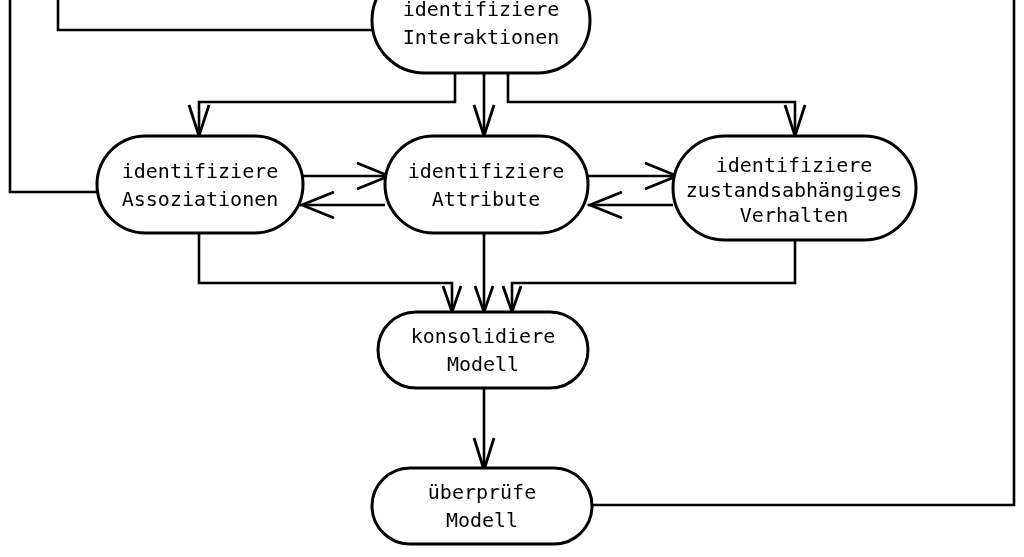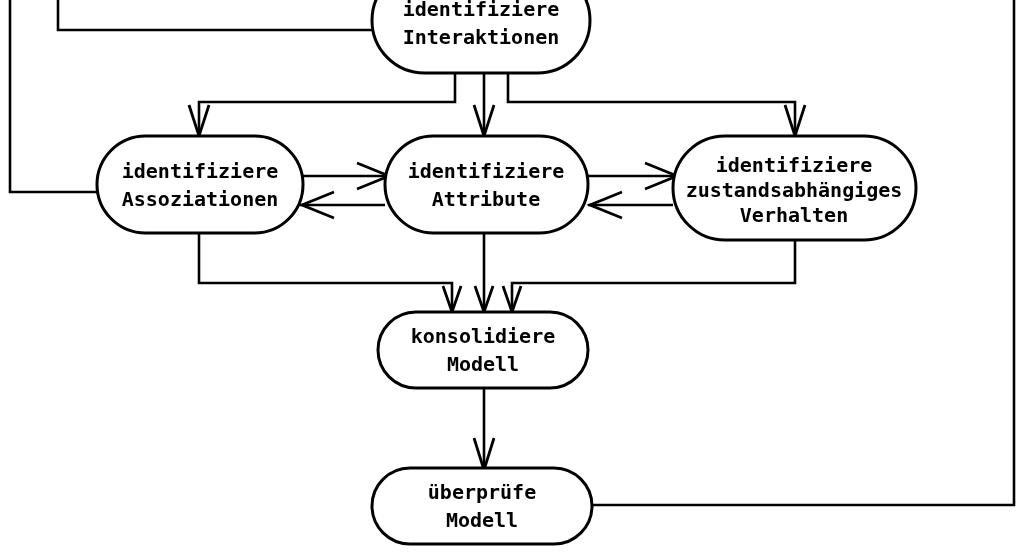--- a/index.html
+++ b/index.html
@@ -9,21 +9,20 @@
   }
   body {
     font-family: "DejaVu Sans Mono", "Liberation Mono", monospace;
   }
   #diagram-root {
     position: relative;
     width: 1024px;
     height: 557px;
     background: #ffffff;
     overflow: hidden;
-    font-weight: bold;
   }
   svg#flow-svg {
     display: block;
     width: 1024px;
     height: 557px;
   }
   .node-shape {
     fill: #ffffff;
     stroke: #000000;
     stroke-width: 3;

